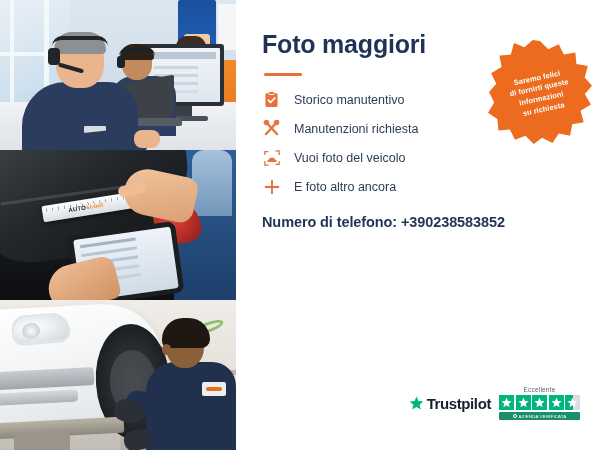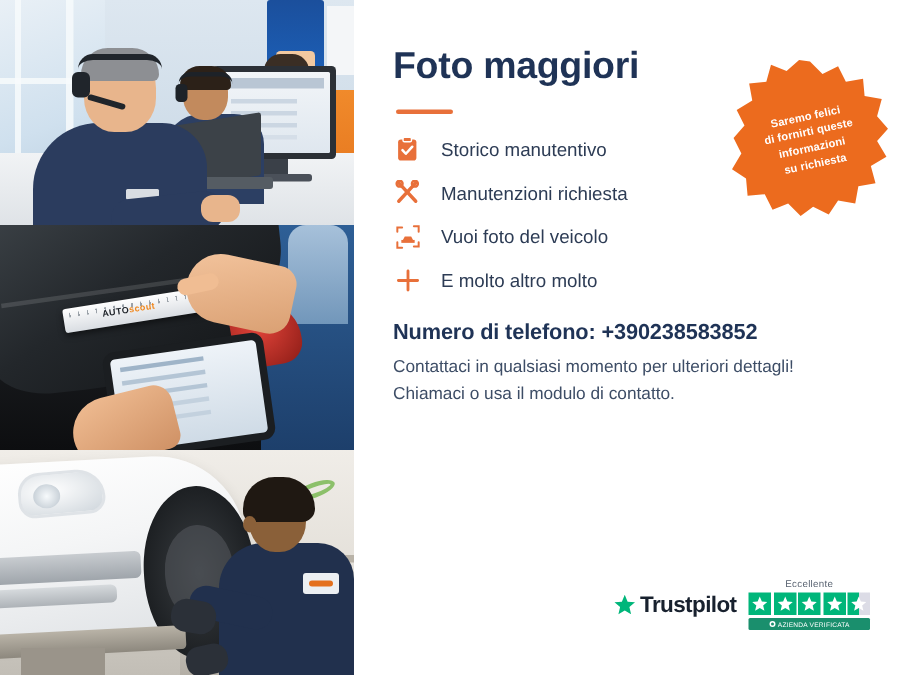--- a/index.html
+++ b/index.html
@@ -336,29 +336,25 @@
           </svg>
         </span>
         <span class="txt">Vuoi foto del veicolo</span>
       </li>
       <li>
         <span class="ico">
           <svg width="16" height="16" viewBox="0 0 16 16">
             <path d="M8 1.6 V14.4 M1.6 8 H14.4" stroke="#e8703a" stroke-width="1.9" stroke-linecap="round"></path>
           </svg>
         </span>
-        <span class="txt">E molto altro molto</span>
+        <span class="txt">E foto altro ancora</span>
       </li>
     </ul>
 
     <div class="phone">Numero di telefono: +390238583852</div>
-    <div class="sub">
-      <span>Contattaci in qualsiasi momento per ulteriori dettagli!</span><br>
-      <span>Chiamaci o usa il modulo di contatto.</span>
-    </div>
 
     <div class="trust">
       <div class="tp-logo">
         <svg width="15" height="15" viewBox="0 0 16 16">
           <path fill="#00b67a" d="M8 0.6 l2.05 4.85 l5.25 .42 l-4 3.43 l1.22 5.1 L8 11.68 L3.48 14.4 l1.22 -5.1 l-4 -3.43 l5.25 -.42 z"></path>
         </svg>
         <span class="tp-name">Trustpilot</span>
       </div>
       <div class="tp-right">
         <div class="tp-ecc">Eccellente</div>

